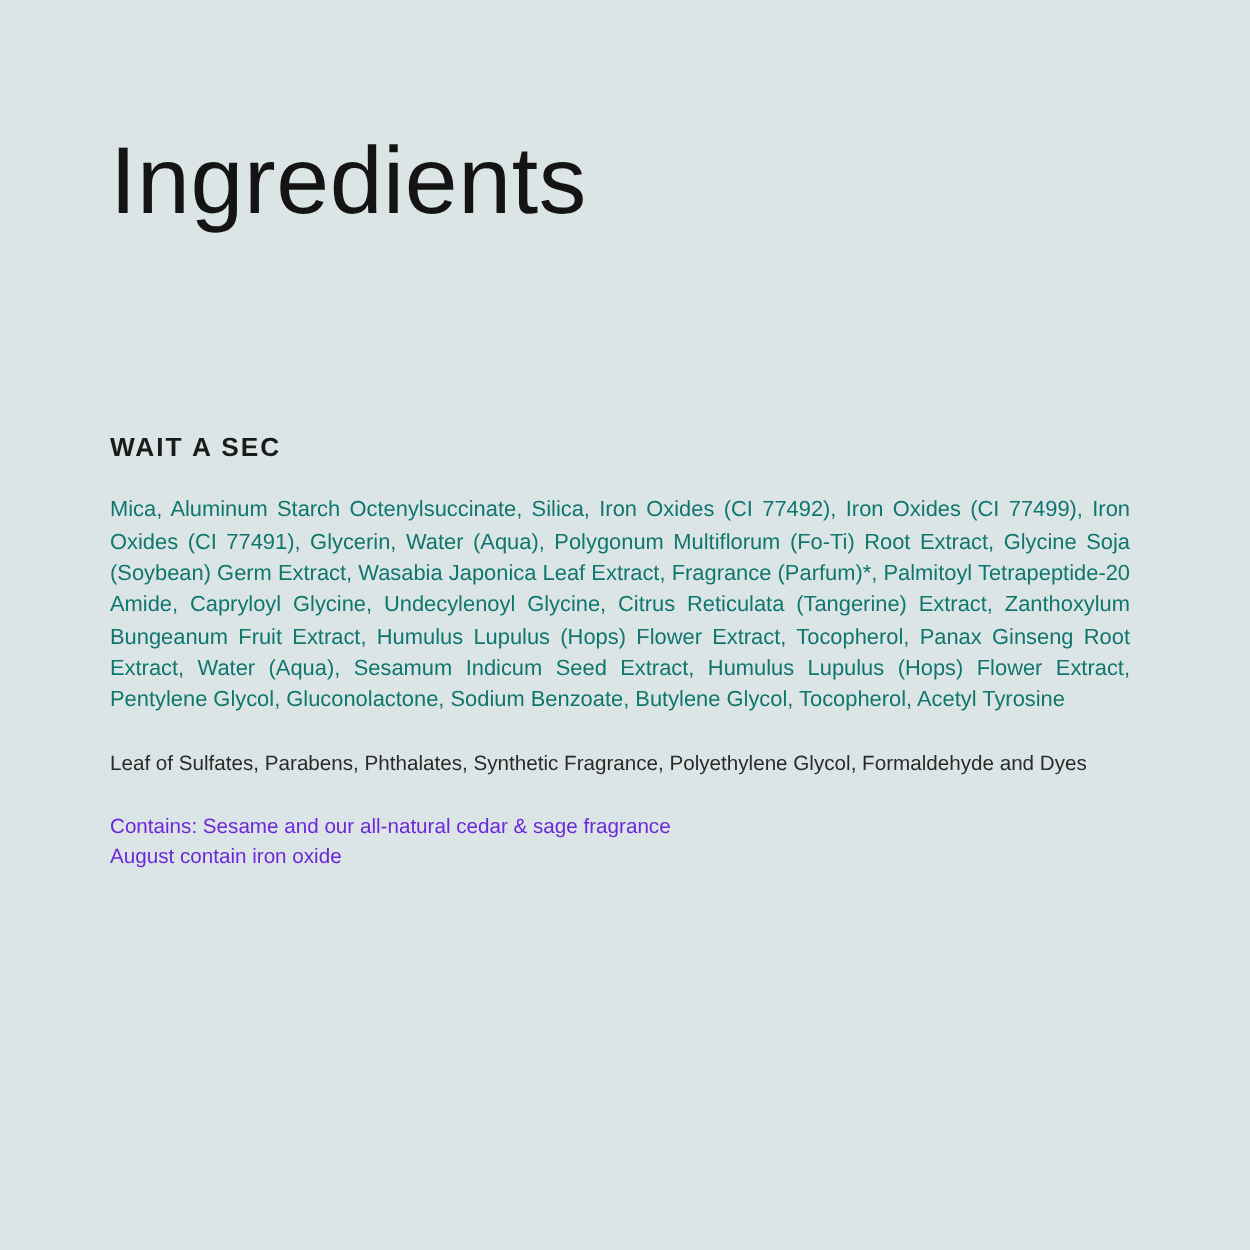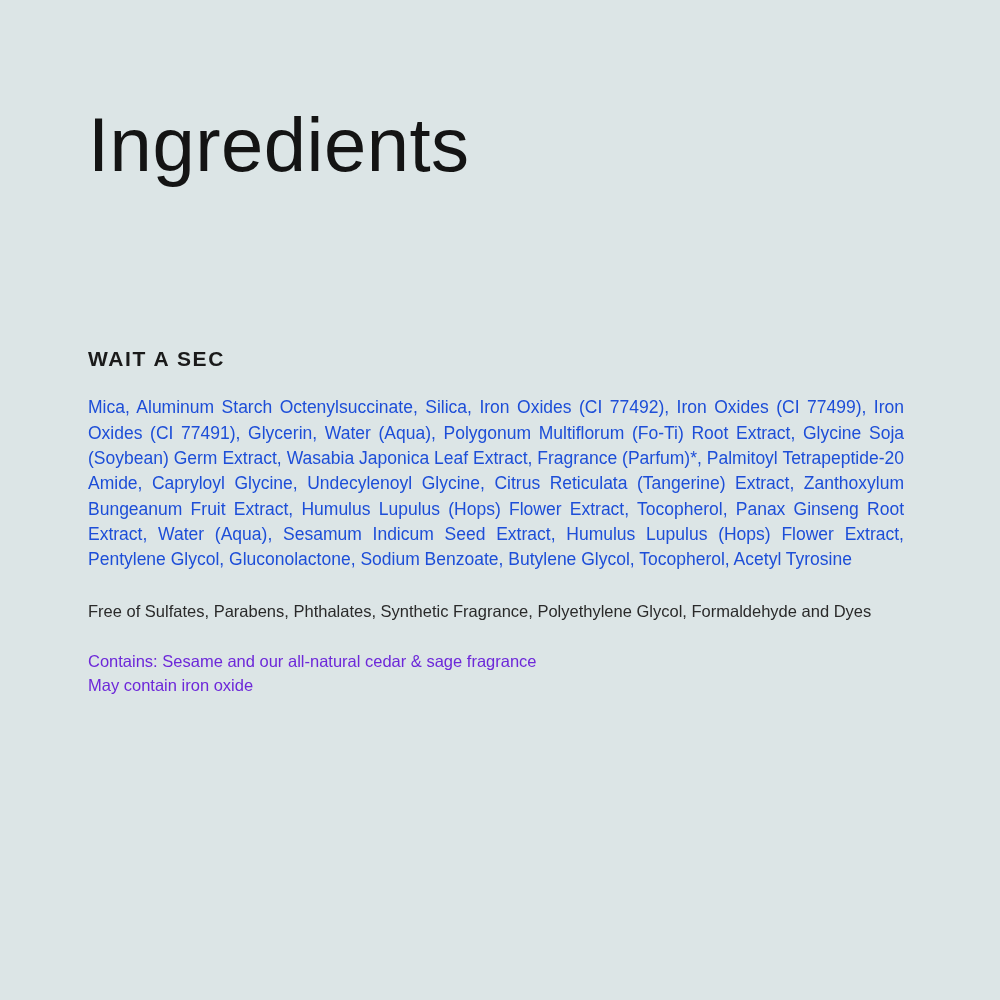--- a/index.html
+++ b/index.html
@@ -44,21 +44,21 @@
     letter-spacing: 1.6px;
     color: #1a1a1a;
     margin: 0 0 24px 0;
     line-height: 1.2;
   }
   .ingredient-list {
     font-size: 17.5px;
     line-height: 1.45;
     text-align: justify;
     text-justify: inter-word;
-    color: #1d4ed8;
+    color: #0f766e;
     margin: 0;
   }
   .free-of {
     font-size: 16.5px;
     line-height: 1.45;
     color: #2a2a2a;
     margin: 27px 0 0 0;
   }
   .contains-block {
     margin-top: 26px;
@@ -76,21 +76,21 @@
 <div class="page">
 
   <h1 class="page-title">Ingredients</h1>
 
   <div class="content">
 
     <h2 class="section-heading">WAIT A SEC</h2>
 
     <p class="ingredient-list">Mica, Aluminum Starch Octenylsuccinate, Silica, Iron Oxides (CI 77492), Iron Oxides (CI 77499), Iron Oxides (CI 77491), Glycerin, Water (Aqua), Polygonum Multiflorum (Fo-Ti) Root Extract, Glycine Soja (Soybean) Germ Extract, Wasabia Japonica Leaf Extract, Fragrance (Parfum)*, Palmitoyl Tetrapeptide-20 Amide, Capryloyl Glycine, Undecylenoyl Glycine, Citrus Reticulata (Tangerine) Extract, Zanthoxylum Bungeanum Fruit Extract, Humulus Lupulus (Hops) Flower Extract, Tocopherol, Panax Ginseng Root Extract, Water (Aqua), Sesamum Indicum Seed Extract, Humulus Lupulus (Hops) Flower Extract, Pentylene Glycol, Gluconolactone, Sodium Benzoate, Butylene Glycol, Tocopherol, Acetyl Tyrosine</p>
 
-    <p class="free-of">Free of Sulfates, Parabens, Phthalates, Synthetic Fragrance, Polyethylene Glycol, Formaldehyde and Dyes</p>
+    <p class="free-of">Leaf of Sulfates, Parabens, Phthalates, Synthetic Fragrance, Polyethylene Glycol, Formaldehyde and Dyes</p>
 
     <div class="contains-block">
       <p class="contains-line">Contains: Sesame and our all-natural cedar &amp; sage fragrance</p>
-      <p class="contains-line">May contain iron oxide</p>
+      <p class="contains-line">August contain iron oxide</p>
     </div>
 
   </div>
 </div>
 
 </body></html>

